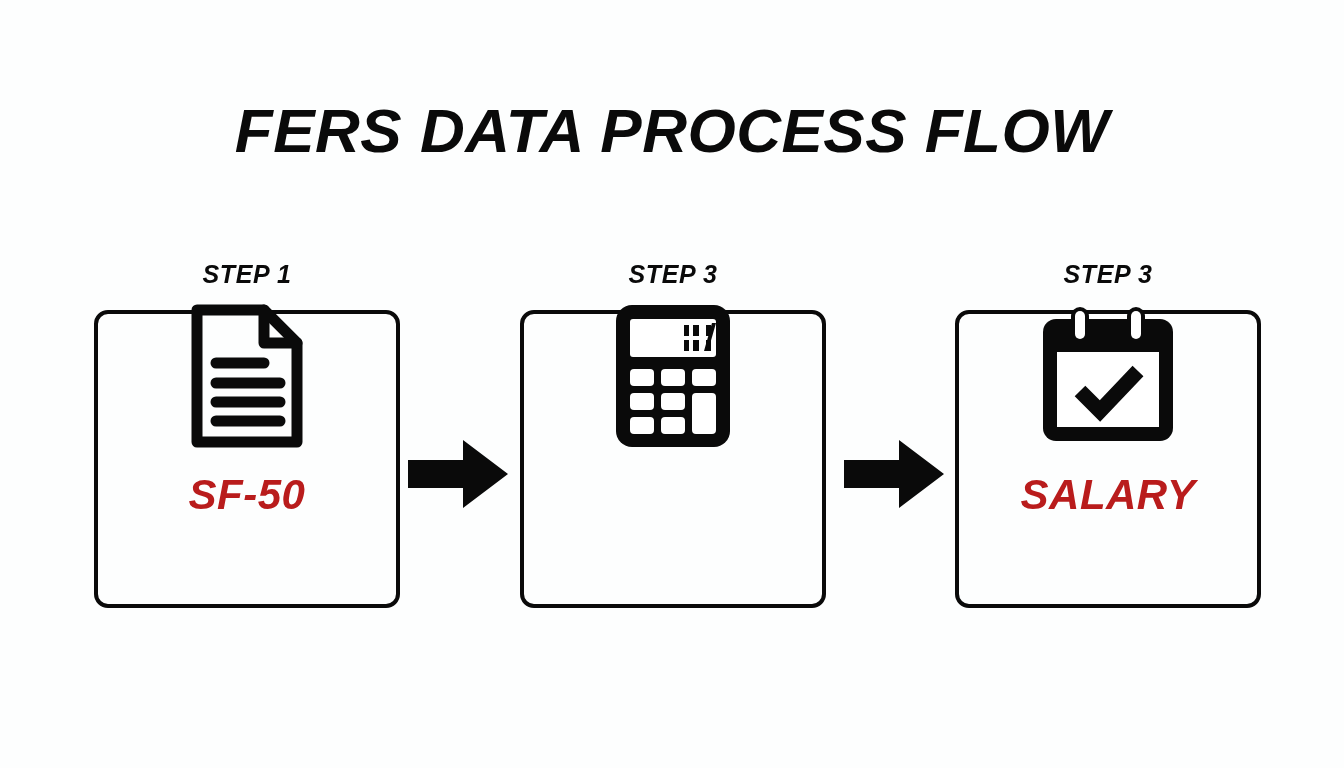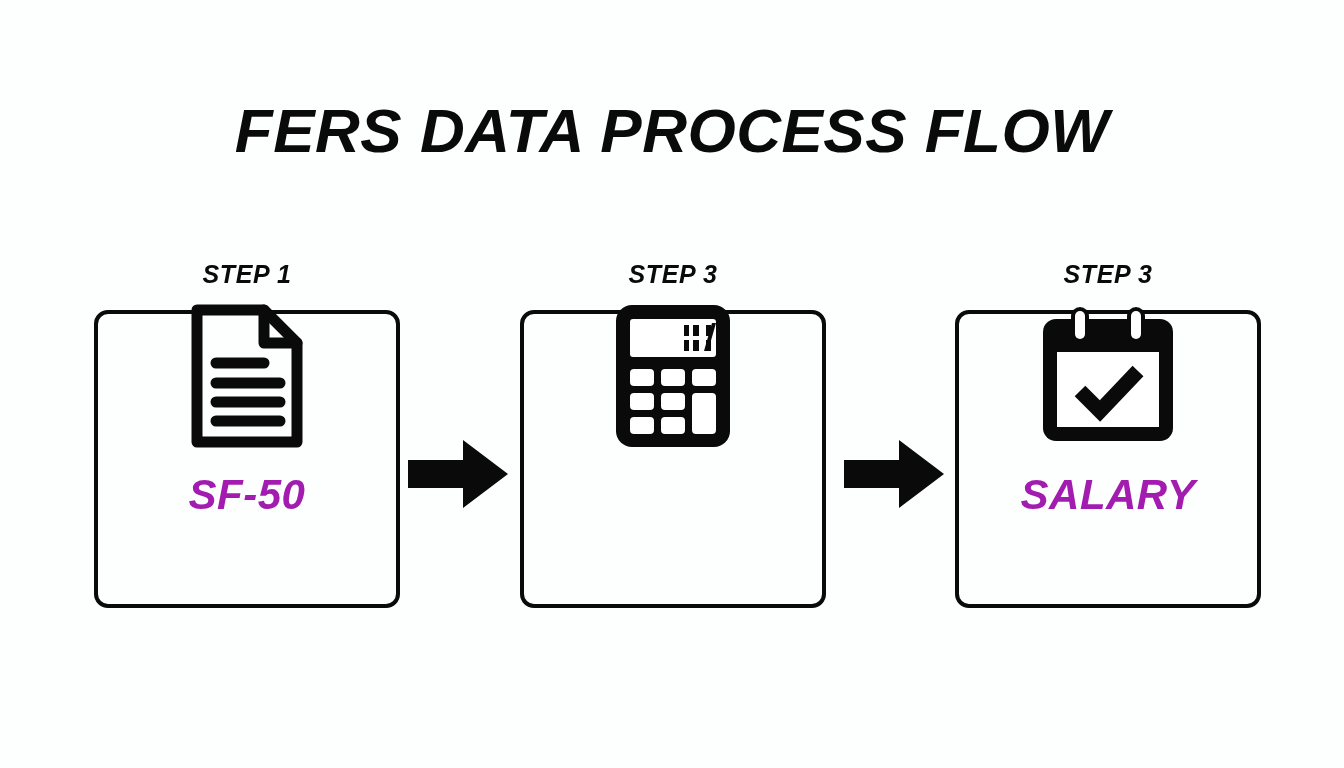--- a/index.html
+++ b/index.html
@@ -99,21 +99,21 @@
 
   .step-name {
     position: absolute;
     top: 212px;
     left: 0;
     width: 306px;
     text-align: center;
     font-size: 42px;
     font-weight: 700;
     letter-spacing: 0.5px;
-    color: #a21caf;
+    color: #b91c1c;
     line-height: 1;
     white-space: nowrap;
   }
 
   
   .flow-arrow {
     position: absolute;
     top: 176px;
     width: 100px;
     height: 72px;

